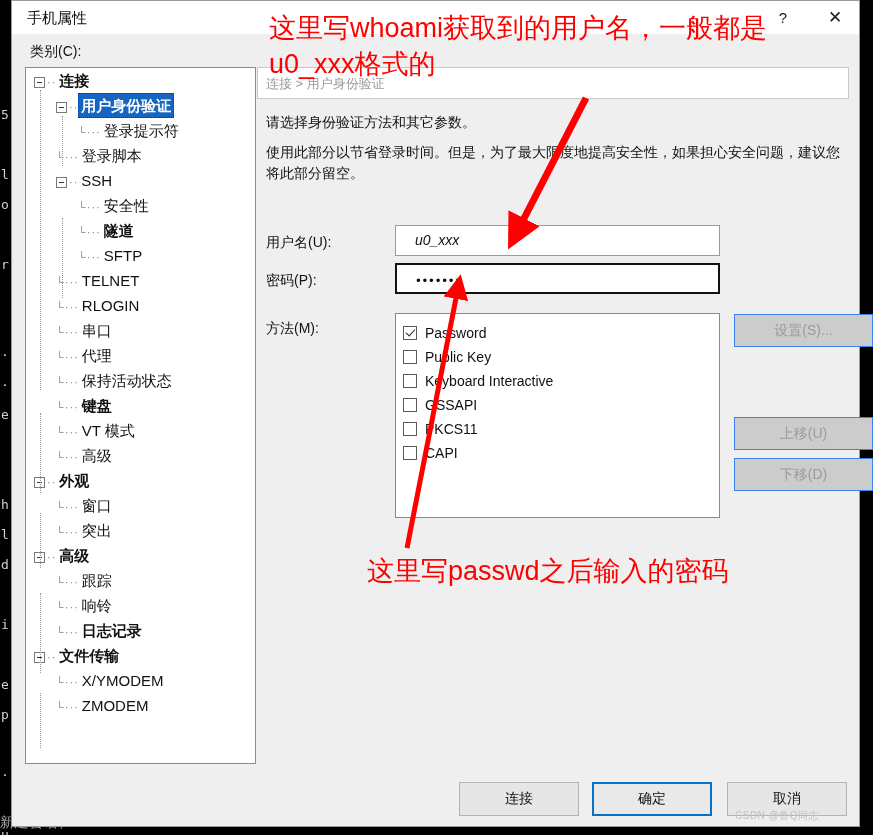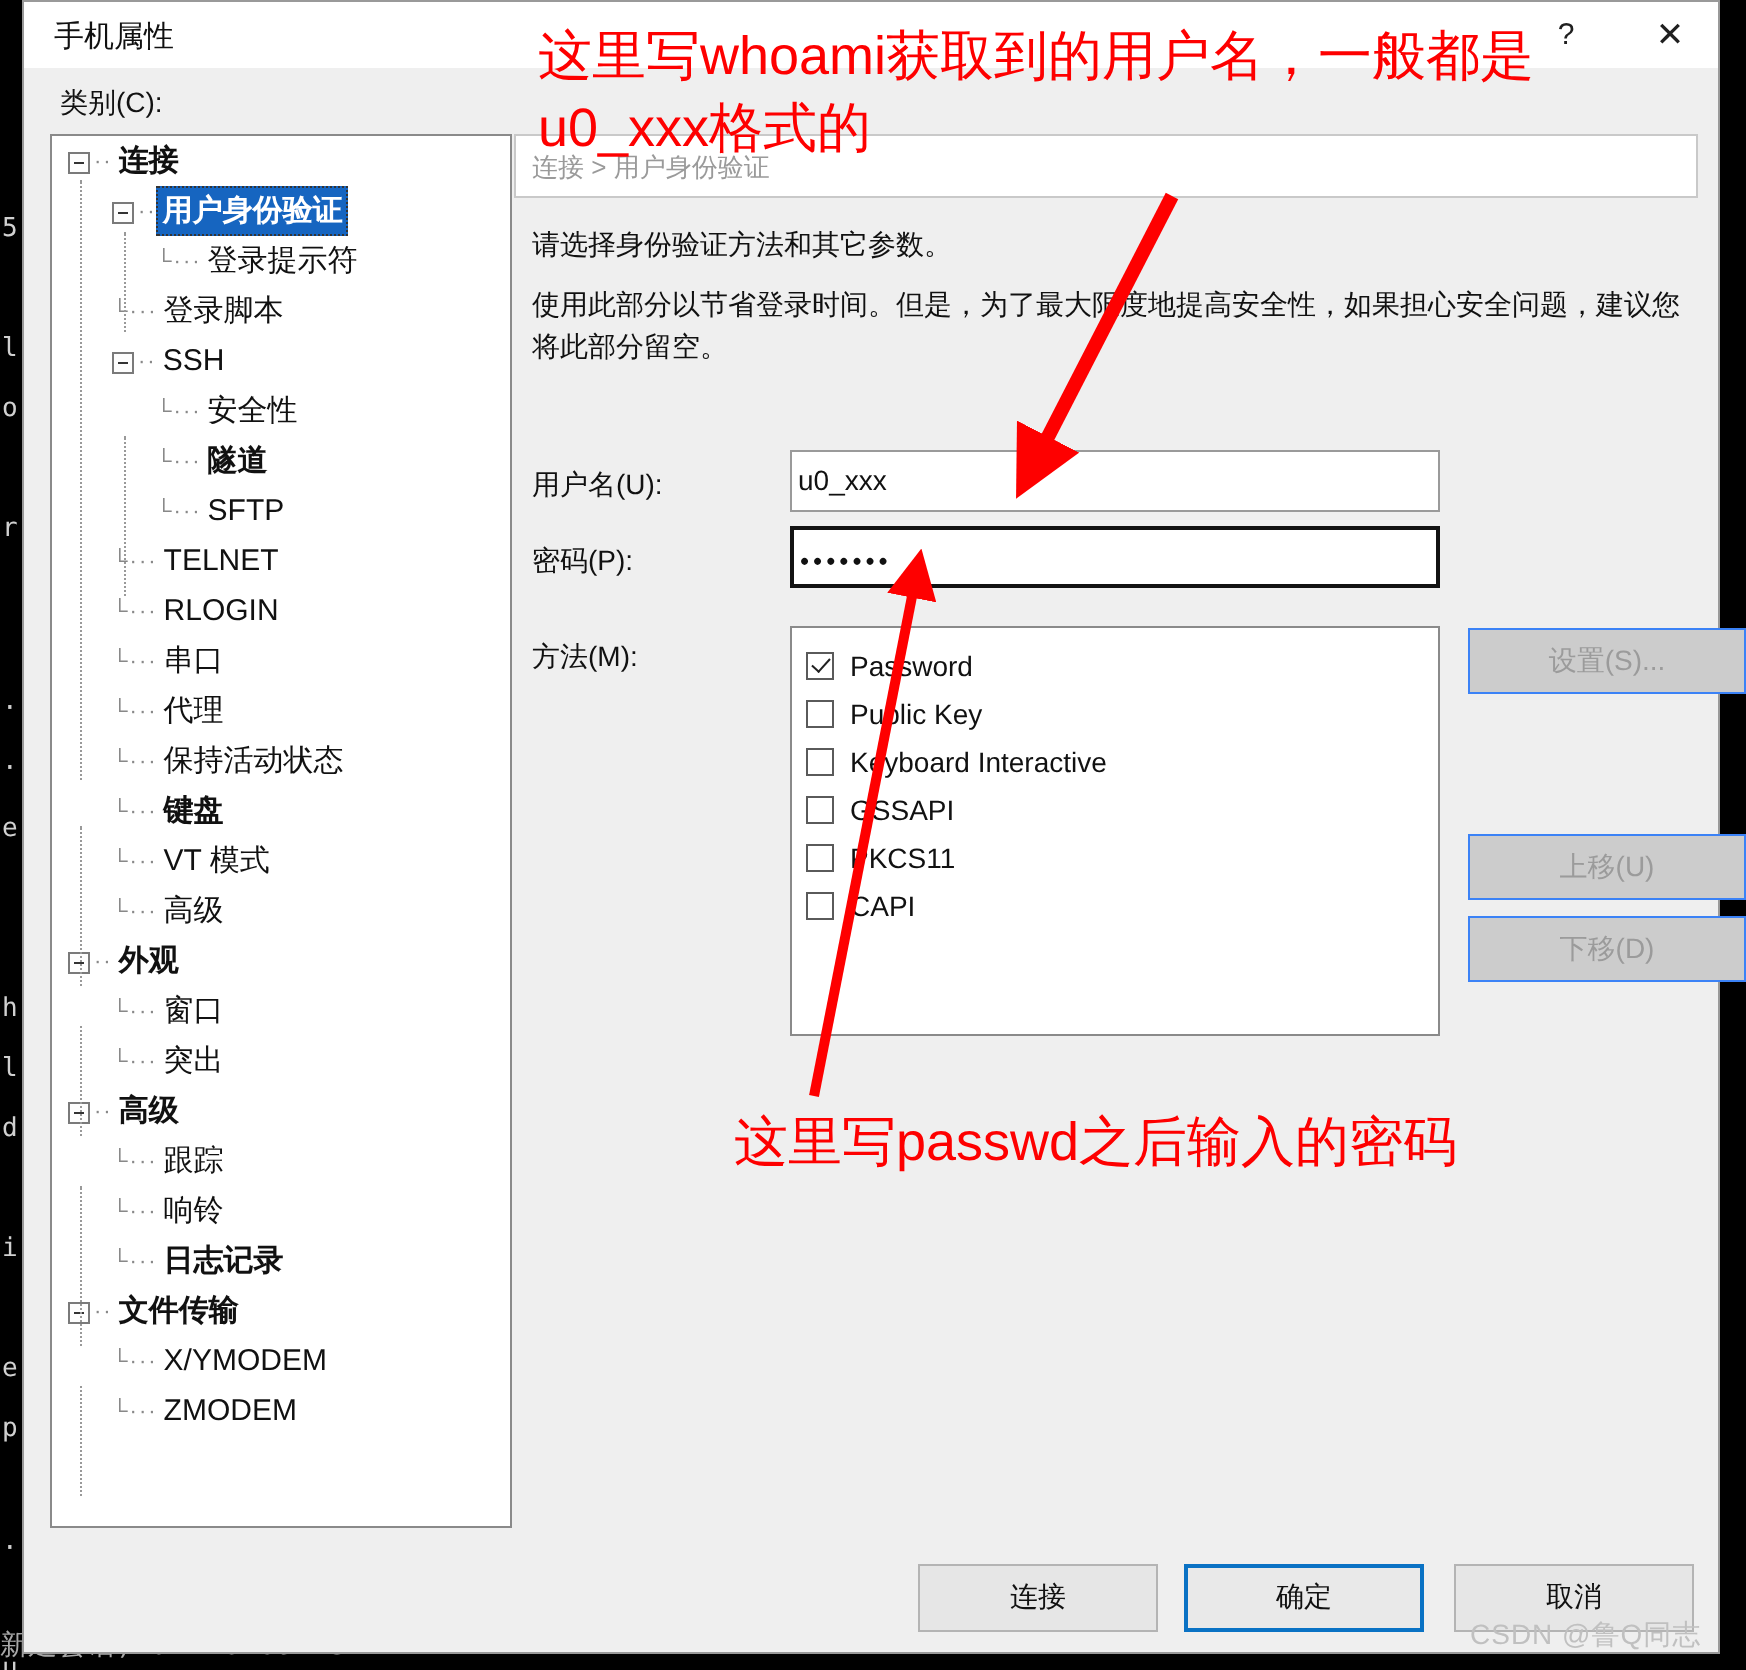--- a/index.html
+++ b/index.html
@@ -197,22 +197,23 @@
     position: absolute;
     font-size: 14px;
     color: #111;
   }
   .textbox {
     position: absolute;
     background: #ffffff;
     box-sizing: border-box;
     font-size: 14px;
     color: #111;
-    padding: 4px 3px;
+    padding: 4px 19px;
     line-height: 21px;
+    font-style: italic;
   }
   #user-label { left: 9px; top: 167px; }
   #user-input {
     left: 138px; top: 158px;
     width: 325px; height: 31px;
     border: 1px solid #9a9a9a;
   }
   #pass-label { left: 9px; top: 205px; }
   #pass-input {
     left: 138px; top: 196px;
@@ -313,21 +314,21 @@
     pointer-events: none;
   }
   #annot-top { left: 269px; top: 10px; width: 520px; }
   #annot-bottom { left: 336px; top: 553px; width: 420px; margin-left: 31px; }
   #arrows { position: absolute; left: 0; top: 0; width: 873px; height: 835px; pointer-events: none; }
 
   #watermark {
     position: absolute;
     left: 723px;
     top: 808px;
-    font-size: 14px;
+    font-size: 10px;
     color: #c0c0c0;
     letter-spacing: 0.5px;
   }
 </style>
 </head>
 <body>
 
 <div id="terminal-bg">
   <div class="term-col">5
 

